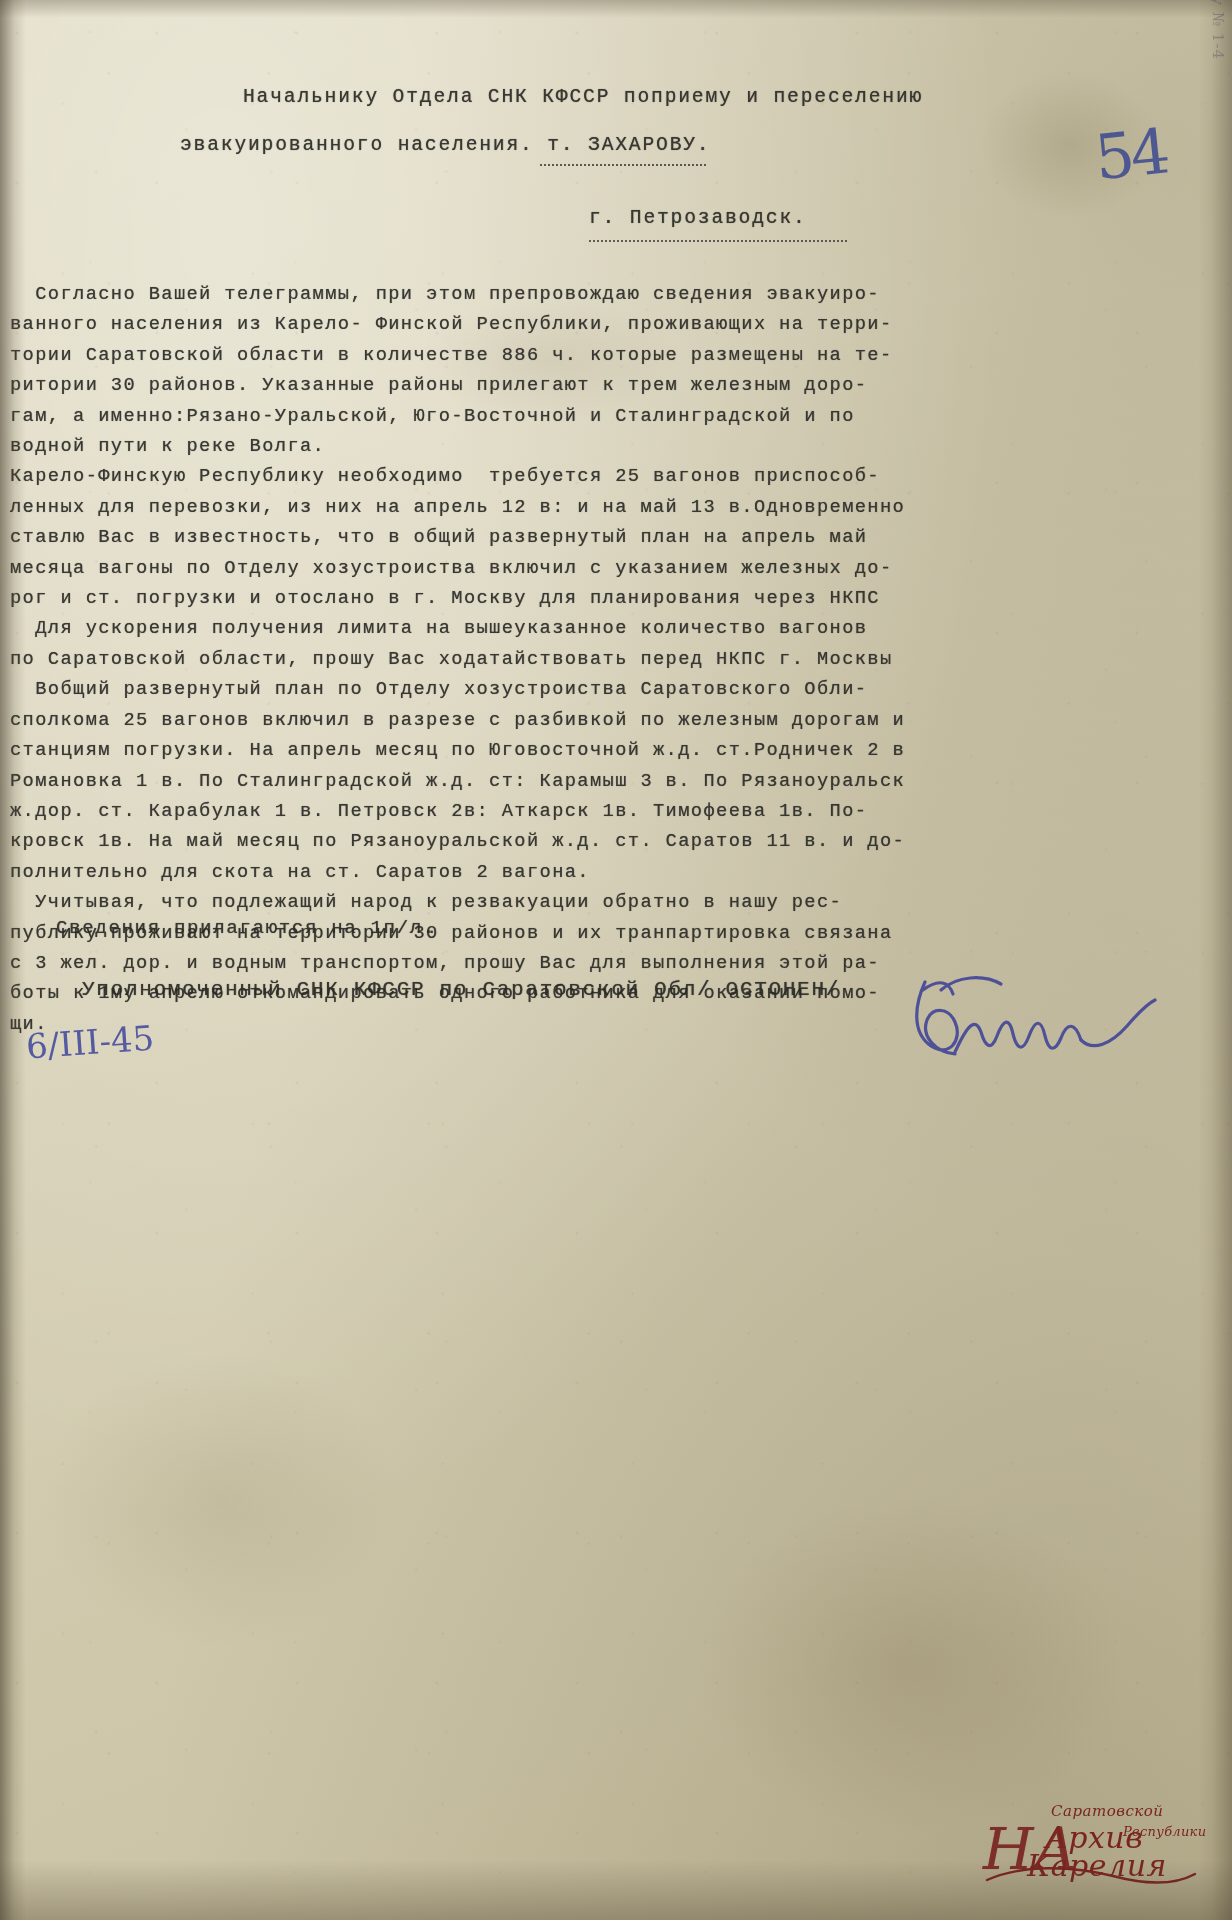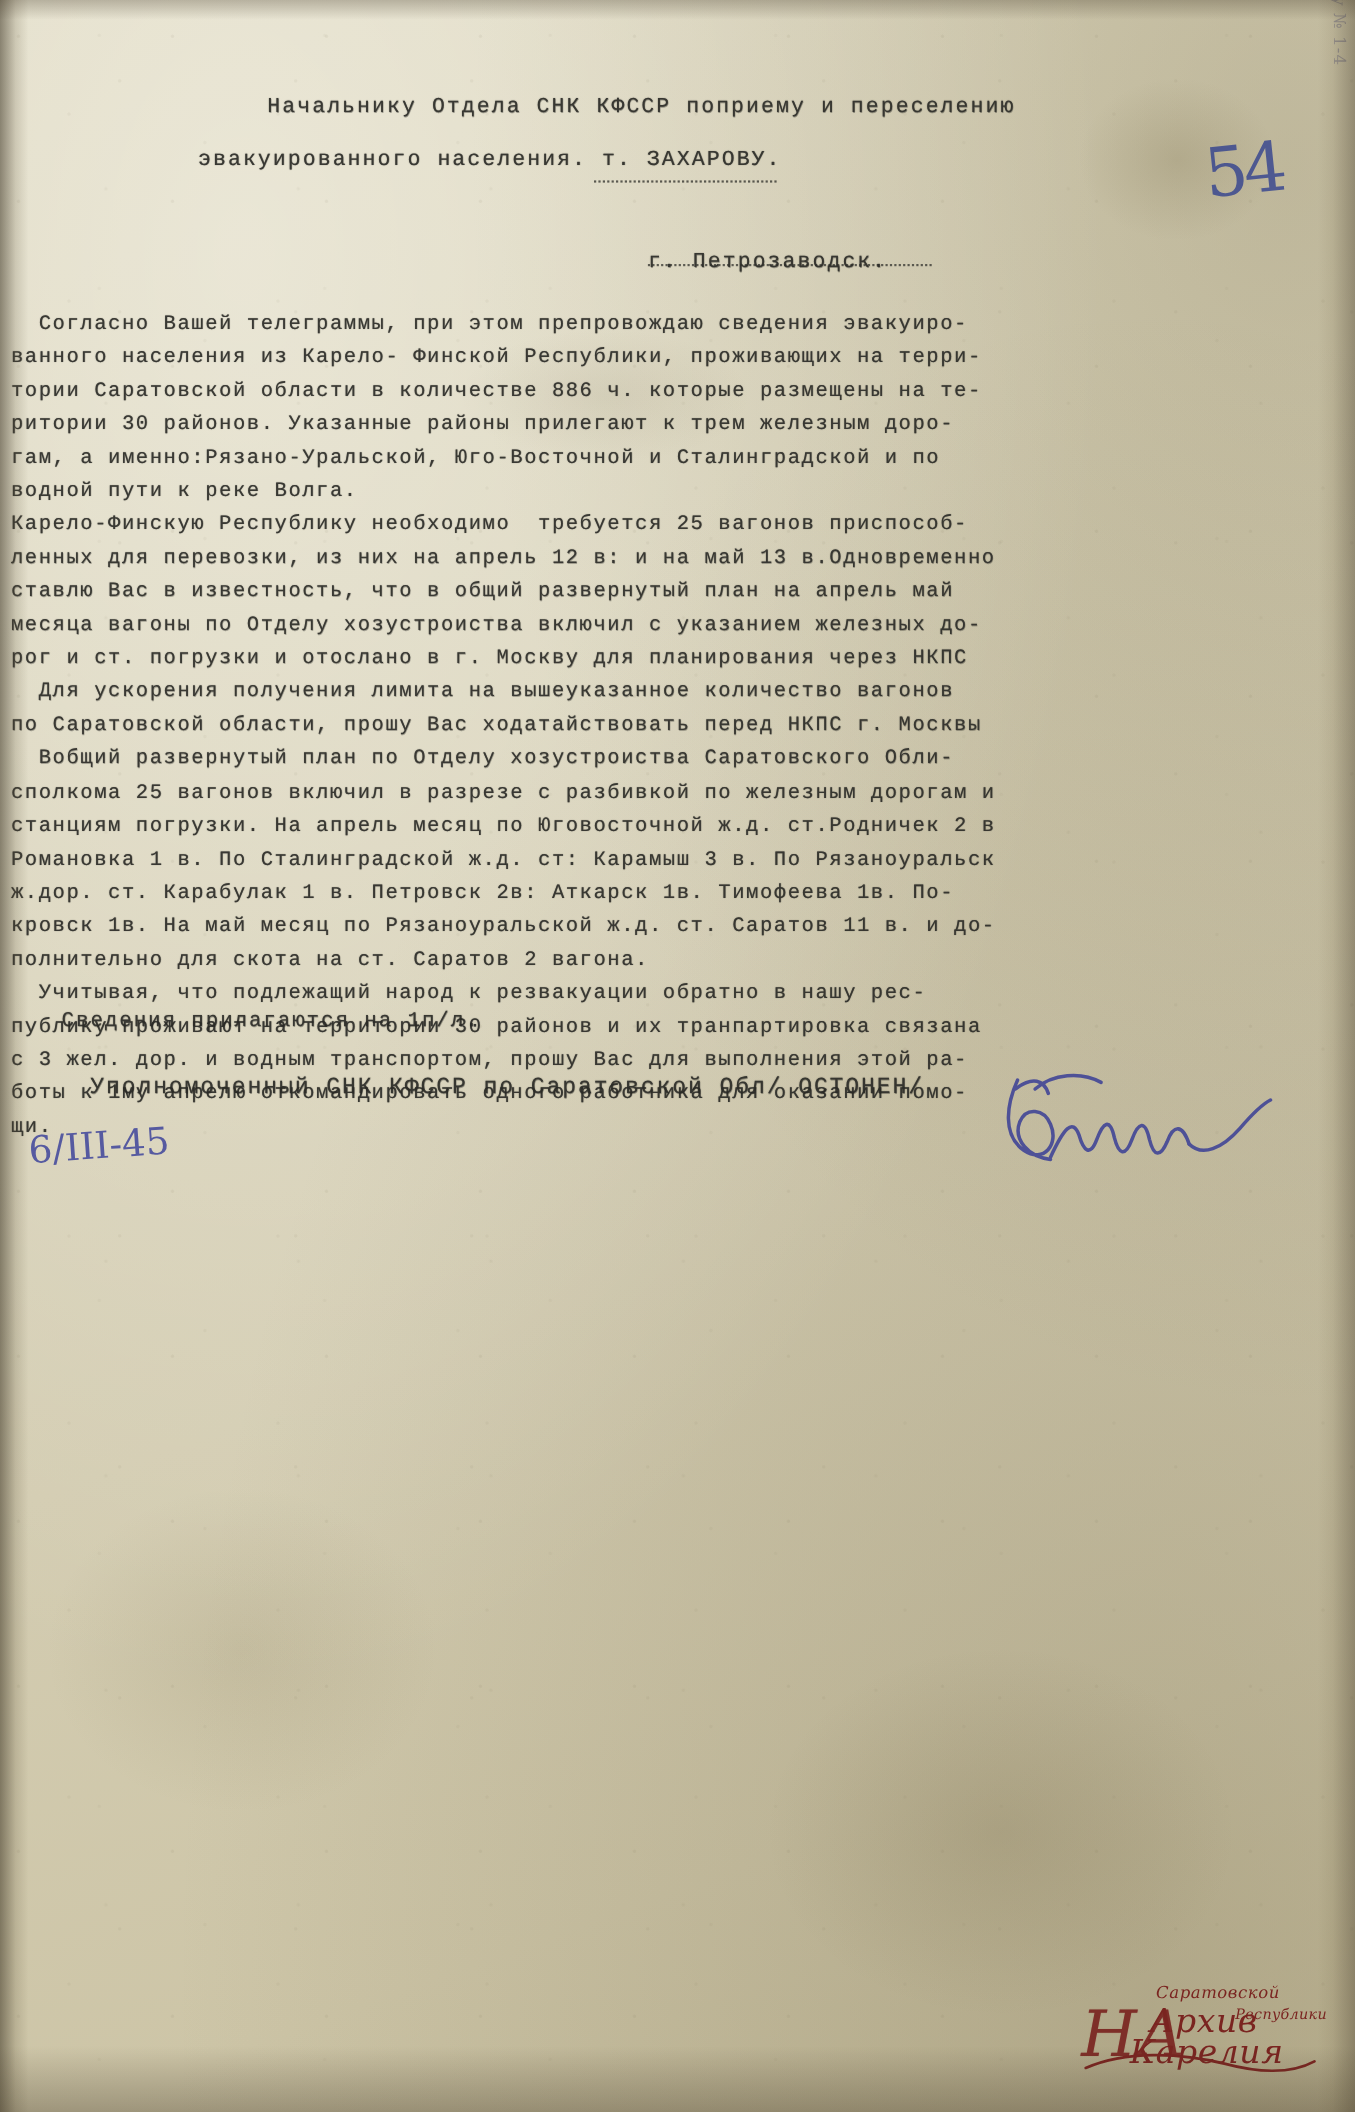--- a/index.html
+++ b/index.html
@@ -72,21 +72,21 @@
     opacity: 0.92;
   }
 
   .hdr1 { left: 243px; top: 86px;  font-size: 19.5px; letter-spacing: 1.9px; }
   .hdr2 { left: 180px; top: 134px; font-size: 19.5px; letter-spacing: 1.9px; }
   .hdr-underline {
     position: absolute;
     left: 540px; top: 164px; width: 166px; height: 0;
     border-top: 2px dotted rgba(45,45,40,0.75);
   }
-  .city { left: 589px; top: 207px; font-size: 19.5px; letter-spacing: 1.9px; margin-top: 20px; }
+  .city { left: 589px; top: 207px; font-size: 19.5px; letter-spacing: 1.9px; }
   .city-underline {
     position: absolute;
     left: 589px; top: 240px; width: 258px; height: 0;
     border-top: 2px dotted rgba(45,45,40,0.72);
   }
 
   .body-block {
     position: absolute;
     left: 0px;
     top: 280px;

